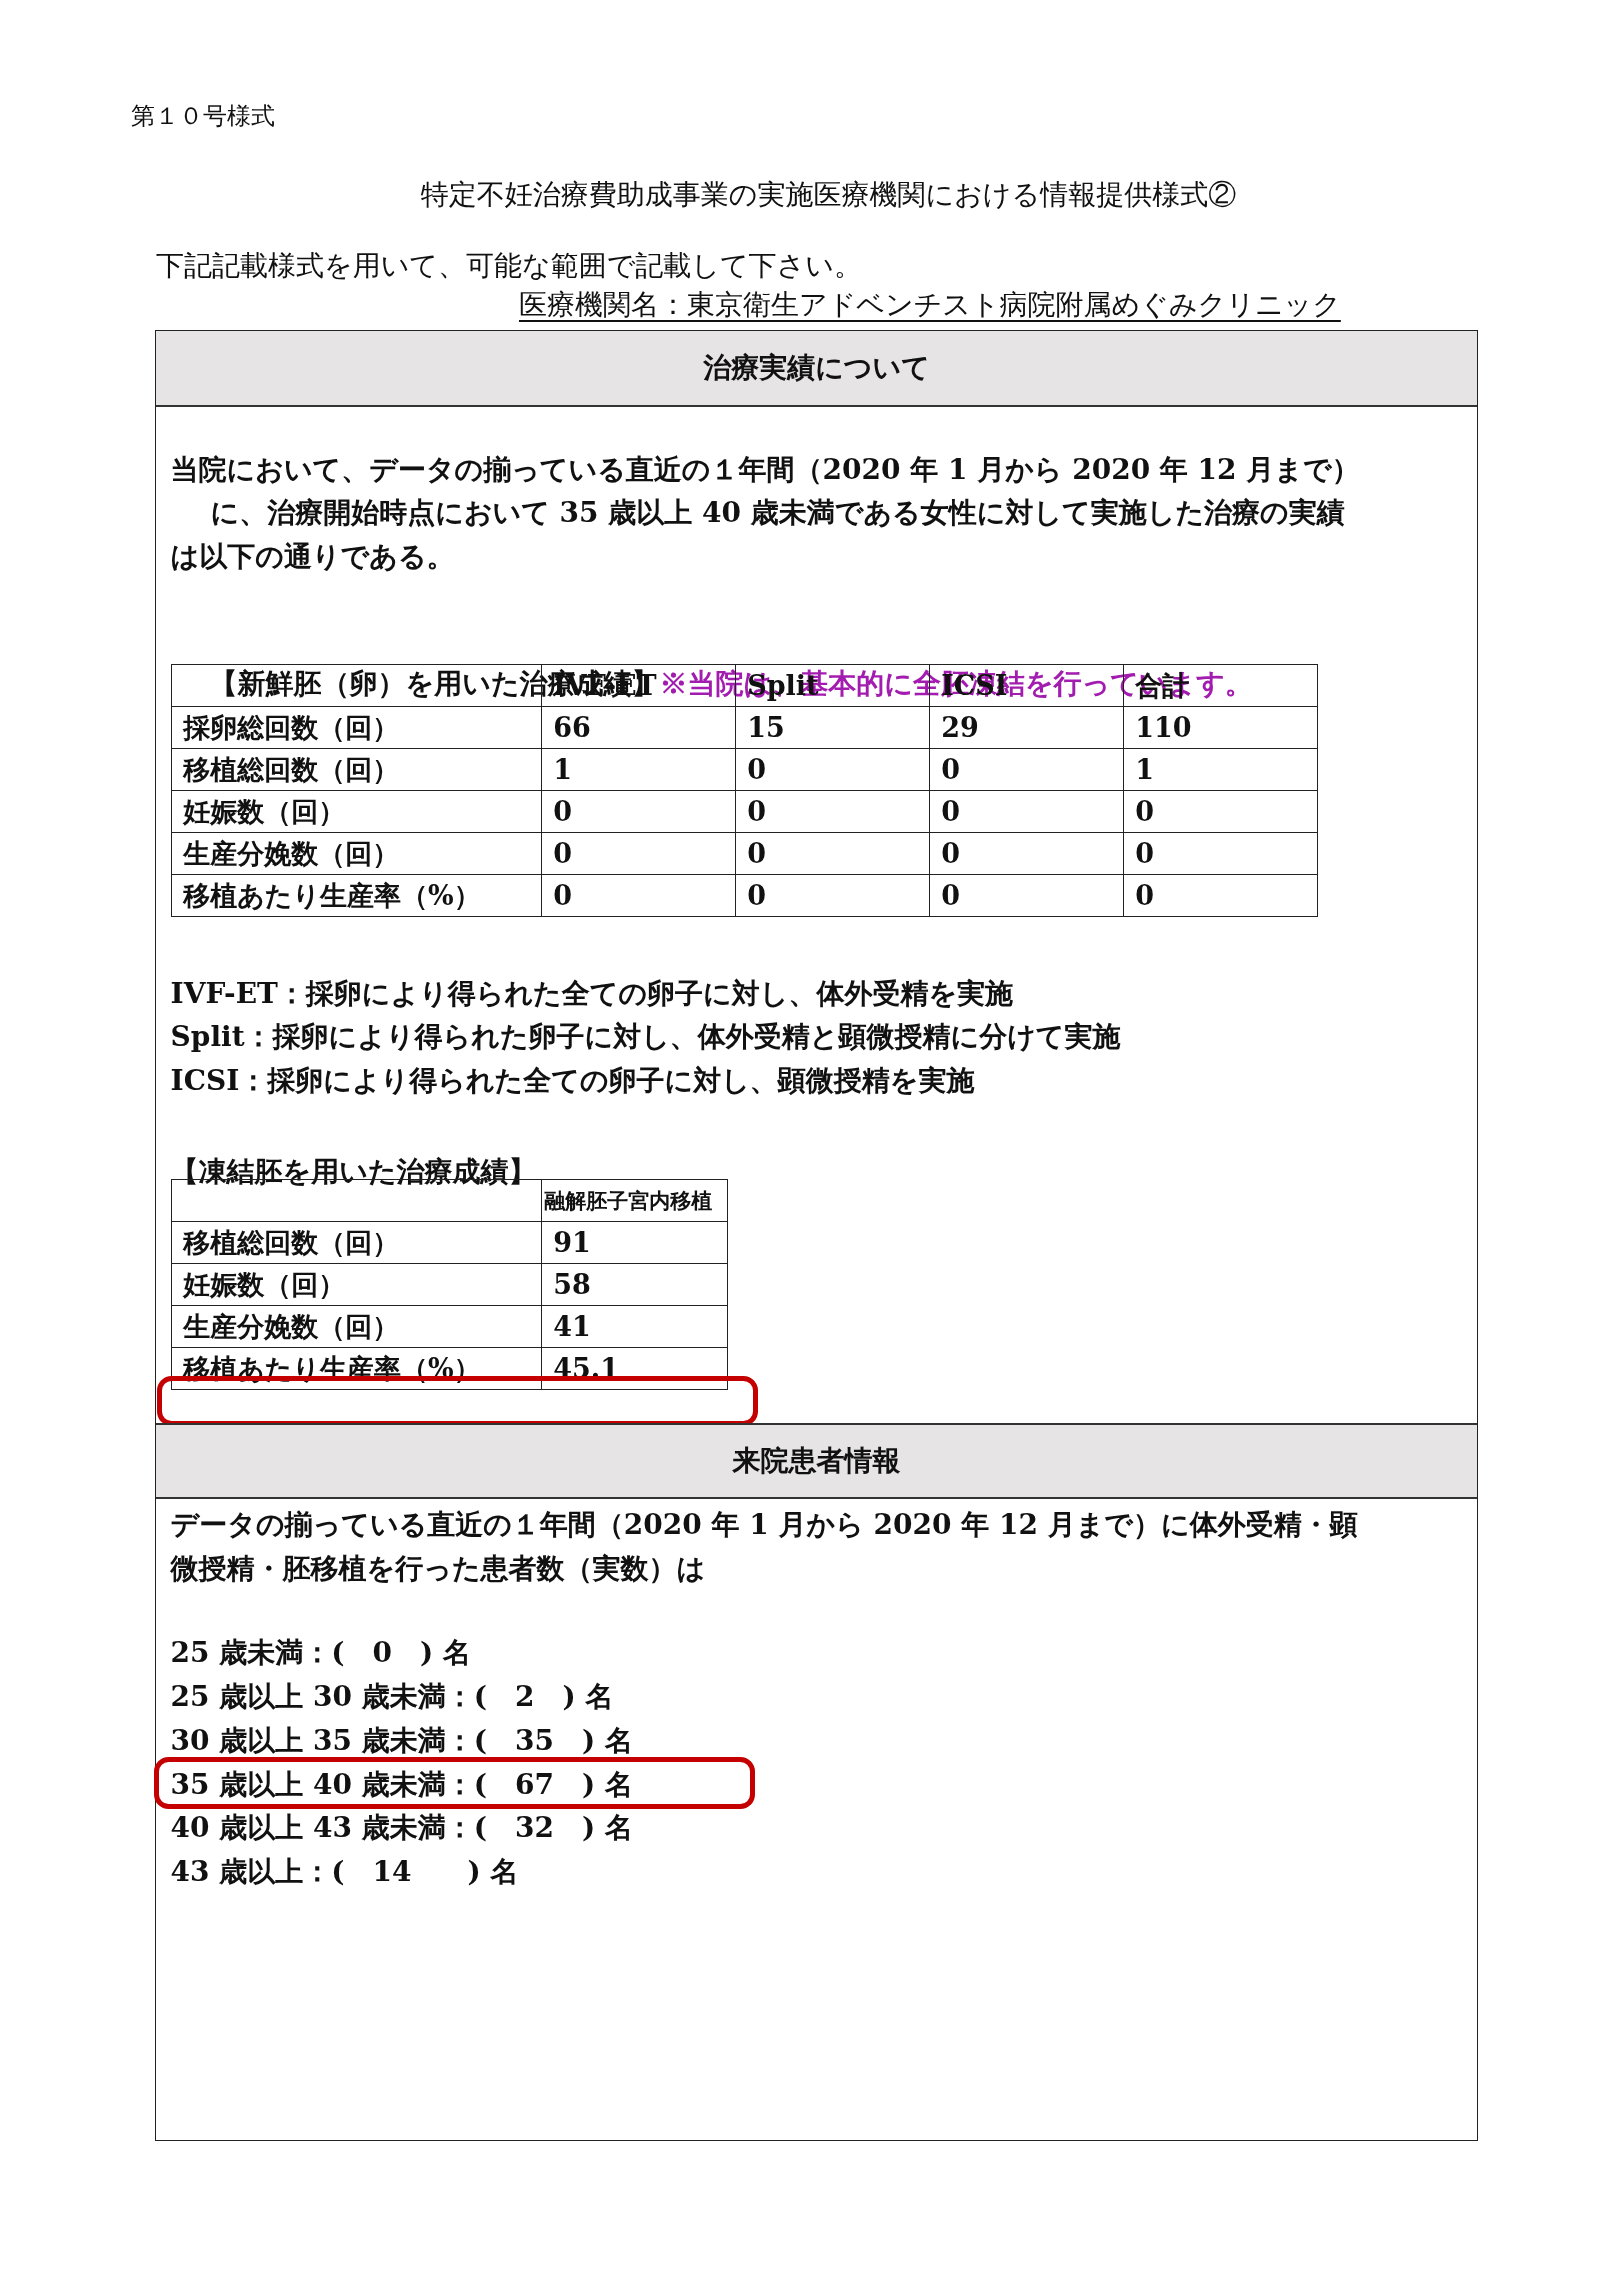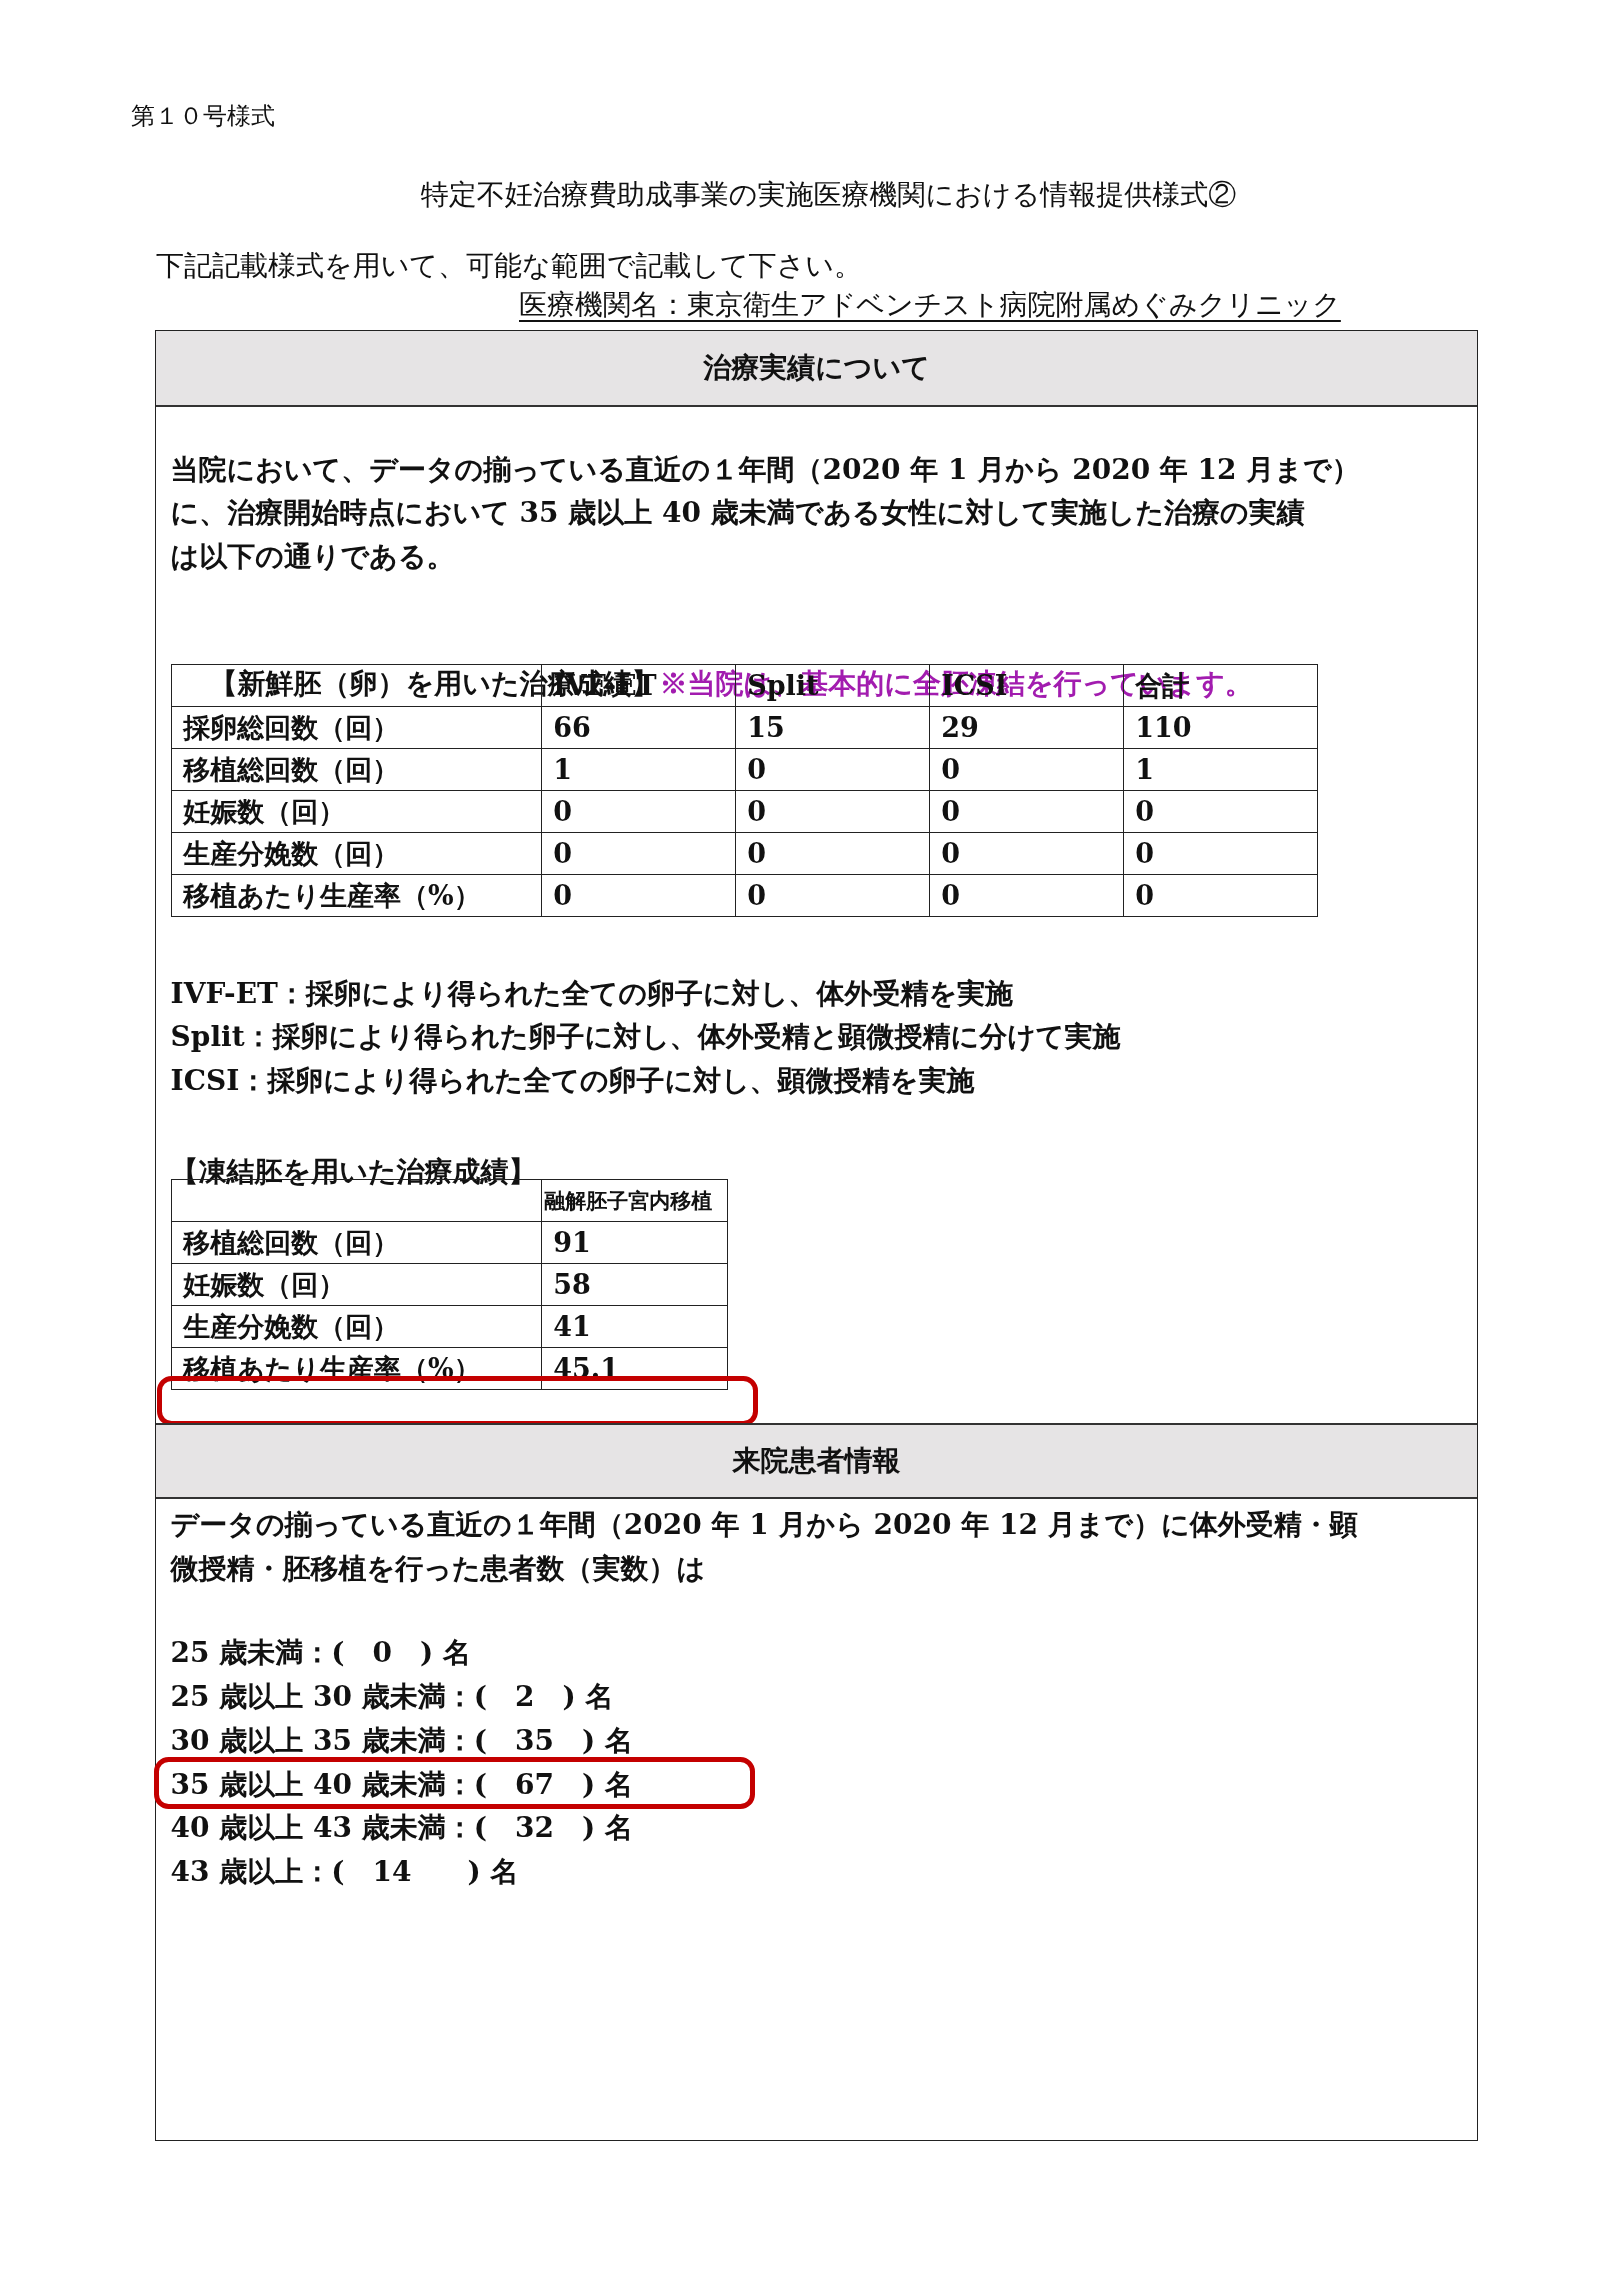--- a/index.html
+++ b/index.html
@@ -33,21 +33,21 @@
 
 <div class="abs form-no">第１０号様式</div>
 <div class="abs doc-title">特定不妊治療費助成事業の実施医療機関における情報提供様式②</div>
 <div class="abs instruction">下記記載様式を用いて、可能な範囲で記載して下さい。</div>
 <div class="abs institution">医療機関名：東京衛生アドベンチスト病院附属めぐみクリニック</div>
 
 <div class="abs frame">
   <div class="section-head sh1">治療実績について</div>
 
   <div class="para" style="top:117px;">当院において、データの揃っている直近の１年間（2020 年 1 月から 2020 年 12 月まで）</div>
-  <div class="para" style="top:160px;">に、治療開始時点において 35 歳以上 40 歳未満である女性に対して実施した治療の実績</div>
+  <div class="para" style="top:160px;margin-left:40px;">に、治療開始時点において 35 歳以上 40 歳未満である女性に対して実施した治療の実績</div>
   <div class="para" style="top:204px;">は以下の通りである。</div>
 
   <div class="para" style="top:287px;">
     <span>【新鮮胚（卵）を用いた治療成績】</span><span class="red">※当院は、基本的に全胚凍結を行っています。</span>
   </div>
 
   <table class="grid t1">
     <tbody>
         <tr>
       <td></td>

